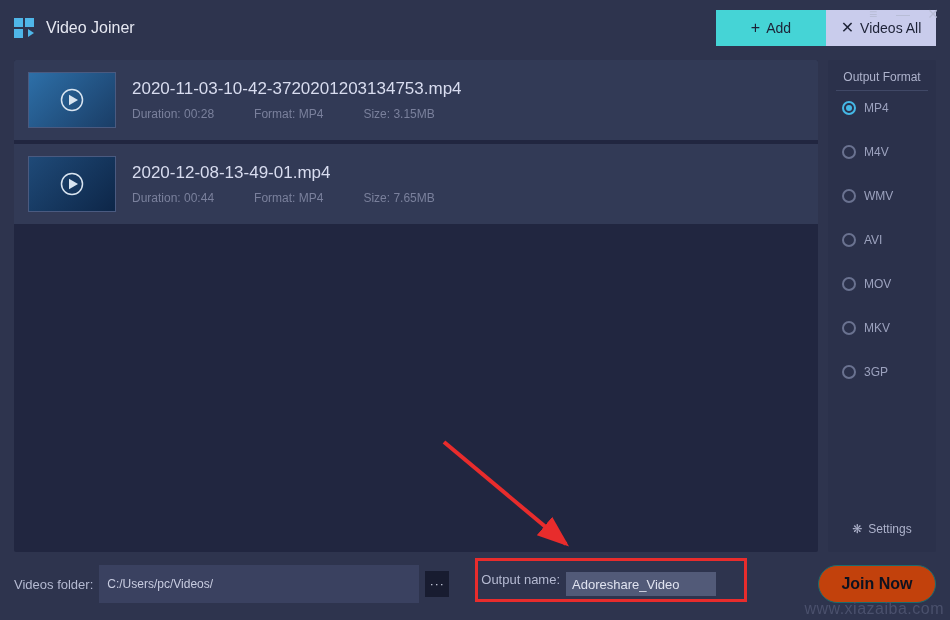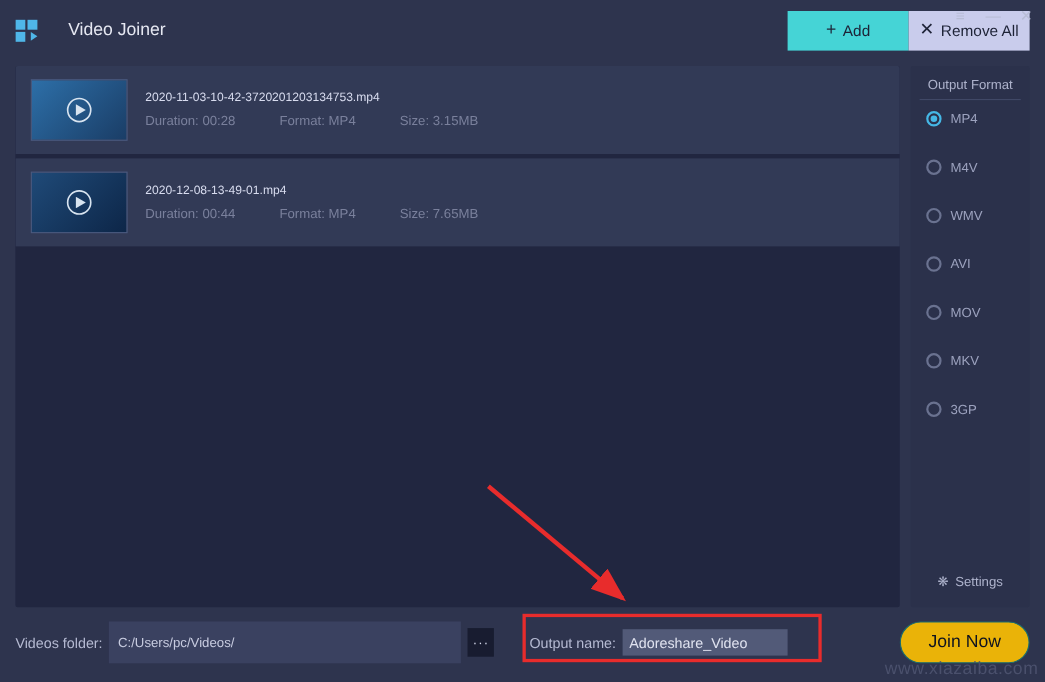--- a/index.html
+++ b/index.html
@@ -2,61 +2,61 @@
 <html><head>
 <meta charset="utf-8">
 <style>
   * { box-sizing: border-box; margin: 0; padding: 0; font-family: "Segoe UI", Arial, sans-serif; }
   body { width: 950px; height: 620px; background: #2e344e; color: #c8cce0; overflow: hidden; position: relative; }
 
   
   .titlebar { height: 56px; display: flex; align-items: center; padding: 0 14px; }
   .logo-icon { width: 24px; height: 24px; margin-right: 8px; position: relative; }
   .logo-icon svg { width: 24px; height: 24px; }
-  .app-title { font-size: 16px; color: #e6e8f2; font-weight: 400; margin-left: 16px; }
+  .app-title { font-size: 16px; color: #e6e8f2; font-weight: 400; }
   .titlebar-spacer { flex: 1; }
   .toolbar-buttons { display: flex; gap: 0; }
   .toolbar-btn { width: 110px; height: 36px; display: flex; align-items: center; justify-content: center; gap: 6px; font-size: 14px; cursor: pointer; border: none; }
   .add-btn { background: #45d4d6; color: #1d2236; }
   .remove-btn { background: #c9ccec; color: #1d2236; }
   .btn-icon { font-size: 16px; line-height: 1; }
 
   .win-controls { position: absolute; top: 4px; right: 6px; display: flex; gap: 8px; color: #b8bdd6; }
   .win-btn { width: 22px; height: 20px; display: flex; align-items: center; justify-content: center; cursor: pointer; font-size: 14px; }
 
   
   .main { display: flex; height: 496px; padding: 4px 14px 0 14px; gap: 10px; }
   .file-list-wrap { flex: 1; background: #212640; border-radius: 2px; overflow: hidden; }
   .file-item { display: flex; align-items: center; padding: 12px 14px; background: #323a56; margin-bottom: 4px; gap: 16px; cursor: pointer; }
   .thumb { width: 88px; height: 56px; background: linear-gradient(135deg, #2d6fa8 0%, #1a3d66 100%); position: relative; border: 1px solid #4a5a80; flex-shrink: 0; display: flex; align-items: center; justify-content: center; }
   .thumb.t2 { background: linear-gradient(135deg, #1f4a78 0%, #0d2648 100%); }
   .thumb svg { width: 30px; height: 30px; }
   .file-meta { flex: 1; }
-  .file-name { color: #d8dcef; font-size: 11px; margin-bottom: 8px; }
+  .file-name { color: #d8dcef; font-size: 17px; margin-bottom: 8px; }
   .file-detail { color: #7a809c; font-size: 12px; display: flex; gap: 40px; text-align: center; }
 
   
   .sidebar { width: 108px; background: #2b314b; border-radius: 2px; display: flex; flex-direction: column; padding: 10px 8px; }
   .sidebar-title { font-size: 12px; color: #aeb3cc; text-align: center; padding-bottom: 6px; border-bottom: 1px solid #404866; margin-bottom: 10px; }
   .format-list { display: flex; flex-direction: column; gap: 30px; padding-left: 6px; }
   .format-opt { display: flex; align-items: center; gap: 8px; font-size: 12px; color: #9ca2be; cursor: pointer; }
   .radio { width: 14px; height: 14px; border-radius: 50%; border: 2px solid #6a7290; position: relative; flex-shrink: 0; }
   .radio.selected { border-color: #45b8e6; }
   .radio.selected::after { content: ""; position: absolute; width: 6px; height: 6px; background: #45b8e6; border-radius: 50%; top: 2px; left: 2px; }
   .sidebar-spacer { flex: 1; }
   .settings-link { display: flex; align-items: center; gap: 6px; font-size: 12px; color: #aeb3cc; cursor: pointer; padding: 6px 4px; justify-content: center; }
 
   
   .bottom { height: 64px; display: flex; align-items: center; padding: 0 14px; gap: 6px; }
   .out-label { font-size: 13px; color: #b5bad2; }
   .out-folder { width: 320px; height: 38px; background: #3a4160; border: none; color: #c8cce0; font-size: 12px; padding: 0 8px; }
   .browse-btn { width: 24px; height: 26px; background: #181c30; color: #d8dcef; display: flex; align-items: center; justify-content: center; cursor: pointer; font-size: 12px; letter-spacing: 1px; border: none; }
-  .out-name-wrap { display: flex; align-items: center; gap: 6px; margin-left: 26px; }
+  .out-name-wrap { display: flex; gap: 6px; margin-left: 26px; }
   .out-name { width: 150px; height: 24px; background: #525a78; border: none; color: #e0e3f0; font-size: 13px; padding: 0 6px; }
-  .join-btn { margin-left: auto; width: 118px; height: 38px; border-radius: 19px; background: #eab308; border: 1px solid #1a6c6e; display: flex; align-items: center; justify-content: center; font-size: 16px; cursor: pointer; color: #0d1220; font-weight: 400; }
+  .join-btn { margin-left: auto; width: 118px; height: 38px; border-radius: 19px; background: #c2410c; border: 1px solid #1a6c6e; display: flex; align-items: center; justify-content: center; font-size: 16px; cursor: pointer; color: #0d1220; font-weight: 700; }
 
   
   .arrow-svg { position: absolute; top: 434px; left: 436px; pointer-events: none; }
   .highlight-box { position: absolute; border: 3px solid #e82c2c; pointer-events: none; top: 558px; left: 475px; width: 272px; height: 44px; }
 
   .watermark { position: absolute; bottom: 2px; right: 6px; font-size: 16px; color: #4a506c; letter-spacing: 0.5px; }
 </style>
 </head>
 <body>
 
@@ -77,21 +77,21 @@
   </span>
   <span class="app-title">Video Joiner</span>
   <div class="titlebar-spacer"></div>
   <div class="toolbar-buttons">
     <button class="toolbar-btn add-btn">
       <span class="btn-icon">+</span>
       <span>Add</span>
     </button>
     <button class="toolbar-btn remove-btn">
       <span class="btn-icon">✕</span>
-      <span>Remove All</span>
+      <span>Videos All</span>
     </button>
   </div>
 </div>
 
 <div class="main">
   <div class="file-list-wrap">
 
     <div class="file-item">
       <div class="thumb">
         <svg viewBox="0 0 40 40">

